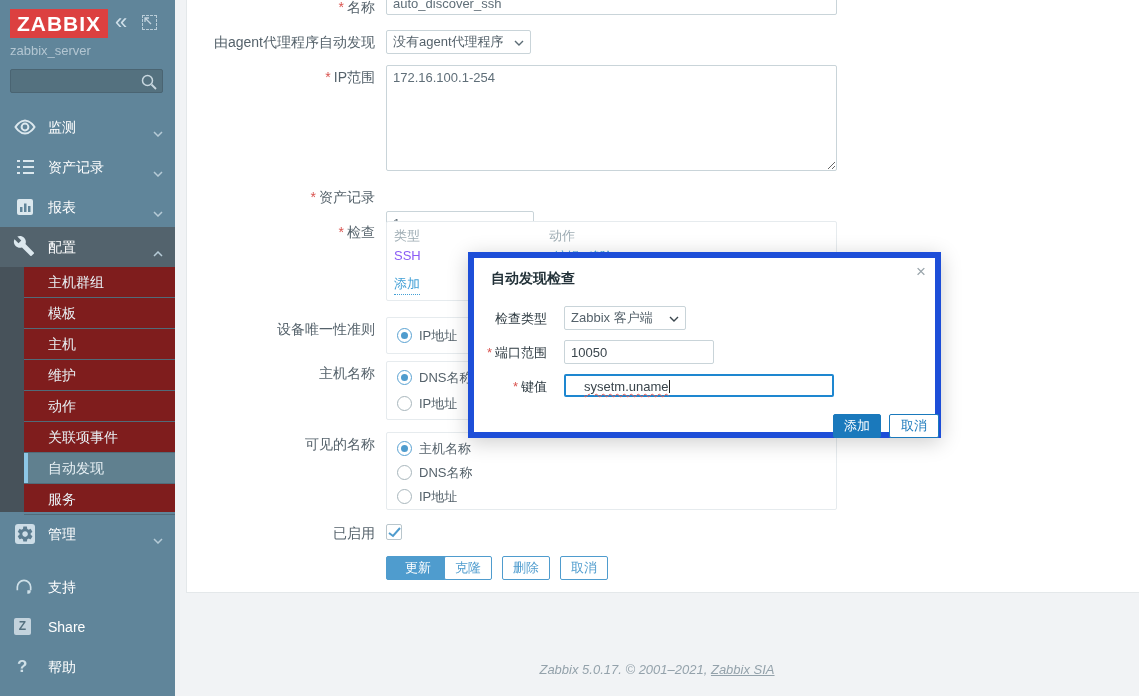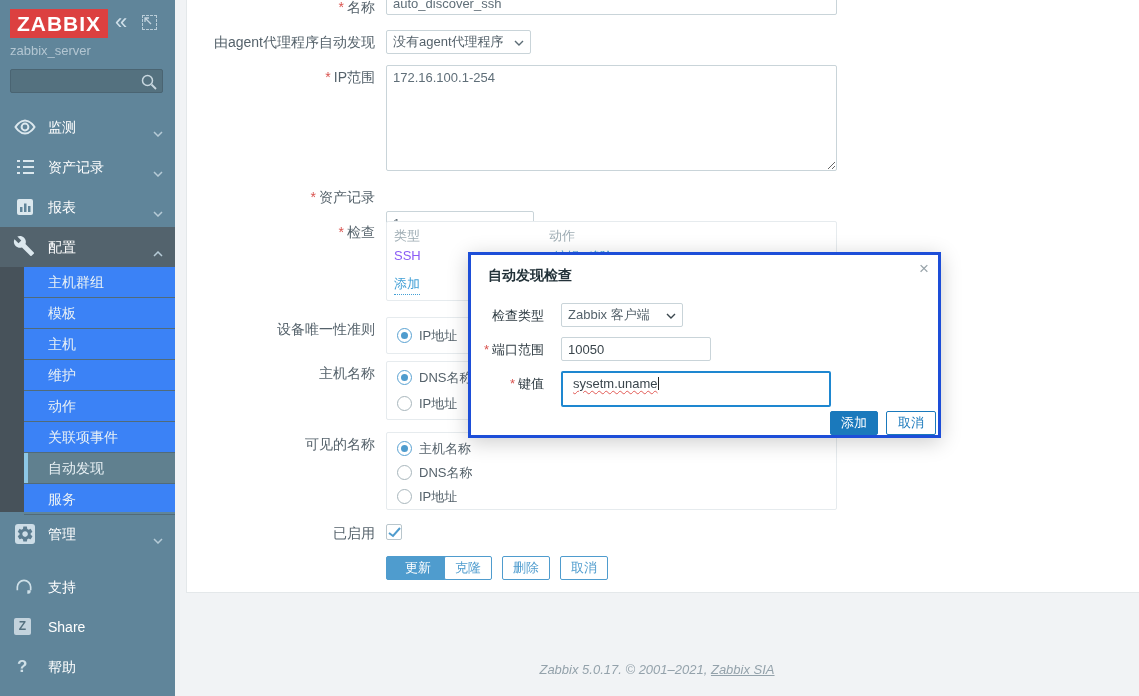--- a/index.html
+++ b/index.html
@@ -13,21 +13,21 @@
   .server-name { position:absolute; left:10px; top:43px; color:#b3c6d2; font-size:13px; }
   .search-box { position:absolute; left:10px; top:69px; width:153px; height:24px; background:#54717f; border:1px solid #4a6472; border-radius:2px; }
   .search-box svg { position:absolute; right:4px; top:3px; }
 
   .menu-item { position:absolute; left:0; width:175px; height:40px; color:#fff; font-size:14px; cursor:pointer; }
   .menu-item.active { background:#53636d; }
   .menu-item .mi-icon { position:absolute; left:13px; top:8px; width:24px; height:24px; }
   .menu-item .mi-label { position:absolute; left:48px; top:12px; }
   .menu-item .mi-chev { position:absolute; right:12px; top:17px; }
 
-  #submenu { position:absolute; left:0; top:267px; width:175px; height:245px; background:#3b82f6; }
+  #submenu { position:absolute; left:0; top:267px; width:175px; height:245px; background:#7f1d1d; }
   #submenu::before { content:''; position:absolute; left:0; top:0; width:24px; height:245px; background:#47525a; }
   .sub-item { position:absolute; left:24px; width:151px; height:31px; line-height:30px; padding-left:24px; color:#e9f1f5; font-size:14px; border-bottom:1px solid #516b79; cursor:pointer; }
   .sub-item.selected { background:#60808f; }
   .sub-item.selected::before { content:''; position:absolute; left:0; top:0; width:4px; height:30px; background:#8ec7e6; }
 
   .bottom-item { position:absolute; left:0; width:175px; height:40px; color:#fff; font-size:14px; cursor:pointer; }
   .bottom-item .bi-icon { position:absolute; left:14px; top:9px; width:20px; height:20px; }
   .bottom-item .bi-label { position:absolute; left:48px; top:11px; }
   .z-badge { width:17px; height:17px; background:#c3d3dd; color:#54707f; font-weight:bold; font-size:12px; text-align:center; line-height:17px; border-radius:2px; margin-top:1px; }
   .q-mark { color:#cfe0e8; font-size:17px; font-weight:bold; margin-left:3px; }
@@ -58,27 +58,27 @@
   .checkbox svg { position:absolute; left:1px; top:2px; }
 
   .btn { position:absolute; height:24px; border-radius:2px; font-size:13px; text-align:center; line-height:22px; cursor:pointer; font-family:"Liberation Sans","DejaVu Sans",sans-serif; }
   .btn-filled { background:#4f9cce; color:#fff; border:1px solid #4f9cce; }
   .btn-outline { background:#fff; color:#4f9cce; border:1px solid #4f9cce; }
 
   .footer { position:absolute; left:0; width:964px; top:662px; text-align:center; color:#94a2ab; font-size:13px;font-style:italic; }
   .footer span.link { text-decoration:underline; cursor:pointer; }
 
   
-  #modal { position:absolute; left:468px; top:252px; width:473px; height:186px; background:#fff; border:3px solid #1d4ed8; box-shadow:0 4px 20px rgba(0,0,0,0.2); z-index:20; }
+  #modal { position:absolute; left:468px; top:252px; width:473px; height:186px; background:#fff; border:6px solid #1d4ed8; box-shadow:0 4px 20px rgba(0,0,0,0.2); z-index:20; }
   .m-title { position:absolute; left:17px; top:12px; font-size:14px; font-weight:bold; color:#233239; }
   .m-close { position:absolute; right:9px; top:4px; font-size:17px; color:#9aa5ab; cursor:pointer; }
   .m-label { position:absolute; left:0; width:73px; text-align:right; color:#2c3940; font-size:13px; line-height:15px; }
   .m-filled { background:#1a79bc; color:#fff; border:1px solid #1a79bc; }
   .m-outline { background:#fff; color:#1a79bc; border:1px solid #1a79bc; }
-  .key-input { position:absolute; left:90px; top:116px; width:270px; height:36px; border:2px solid #1e87d0; border-radius:2px; background:#fff; line-height:21px; padding:0 10px; color:#3a454c; }
+  .key-input { position:absolute; left:90px; top:116px; width:270px; height:23px; border:2px solid #1e87d0; border-radius:2px; background:#fff; line-height:21px; padding:0 18px; color:#3a454c; }
   .wavy { text-decoration:underline; text-decoration-style:wavy; text-decoration-color:#e25b56; text-decoration-thickness:1px; text-underline-offset:2px; }
   .caret { display:inline-block; width:1px; height:13px; background:#222; vertical-align:-2px; }
 </style>
 </head>
 <body>
 
 <aside id="sidebar">
   <div class="logo">ZABBIX</div>
   <div class="collapse-btn">«</div>
   <div class="expand-btn">

